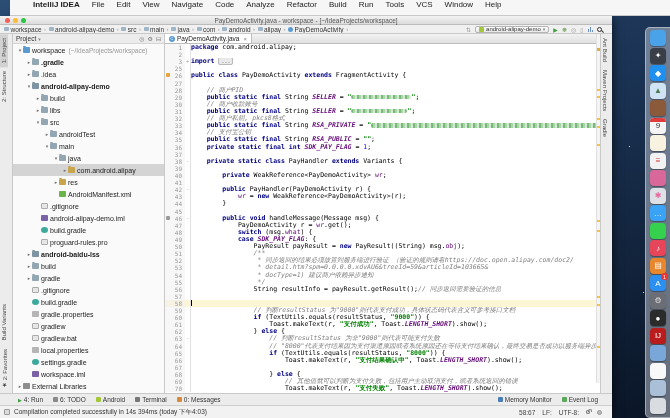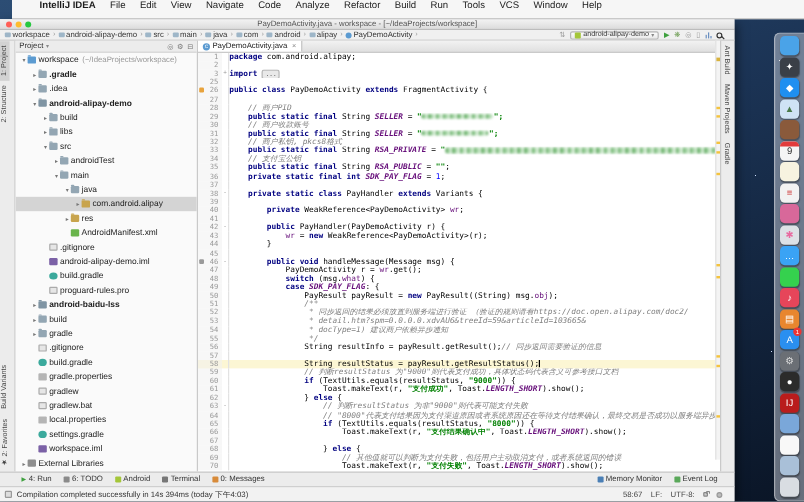--- a/index.html
+++ b/index.html
@@ -608,21 +608,21 @@
           <span class="cl"><span class="p">                String resultInfo = payResult.getResult();</span><span class="c">// 同步返回需要验证的信息</span></span>
         </div>
         <div class="crow">
           <span class="gut">57</span>
           <span class="foldc"></span>
           <span class="cl"></span>
         </div>
         <div class="crow hl">
           <span class="gut">58</span>
           <span class="foldc"></span>
-          <span class="cl"><span class="p">                String resultStatus = payResult.getResultStatus();</span><span class="caret"></span></span>
+          <span class="cl"><span class="caret"></span></span>
         </div>
         <div class="crow">
           <span class="gut">59</span>
           <span class="foldc"></span>
           <span class="cl"><span class="c">                // 判断resultStatus 为"9000"则代表支付成功，具体状态码代表含义可参考接口文档</span></span>
         </div>
         <div class="crow">
           <span class="gut">60</span>
           <span class="foldc"></span>
           <span class="cl"><span class="k">                if</span><span class="p"> (TextUtils.equals(resultStatus, </span><span class="s">"9000"</span><span class="p">)) {</span></span>

